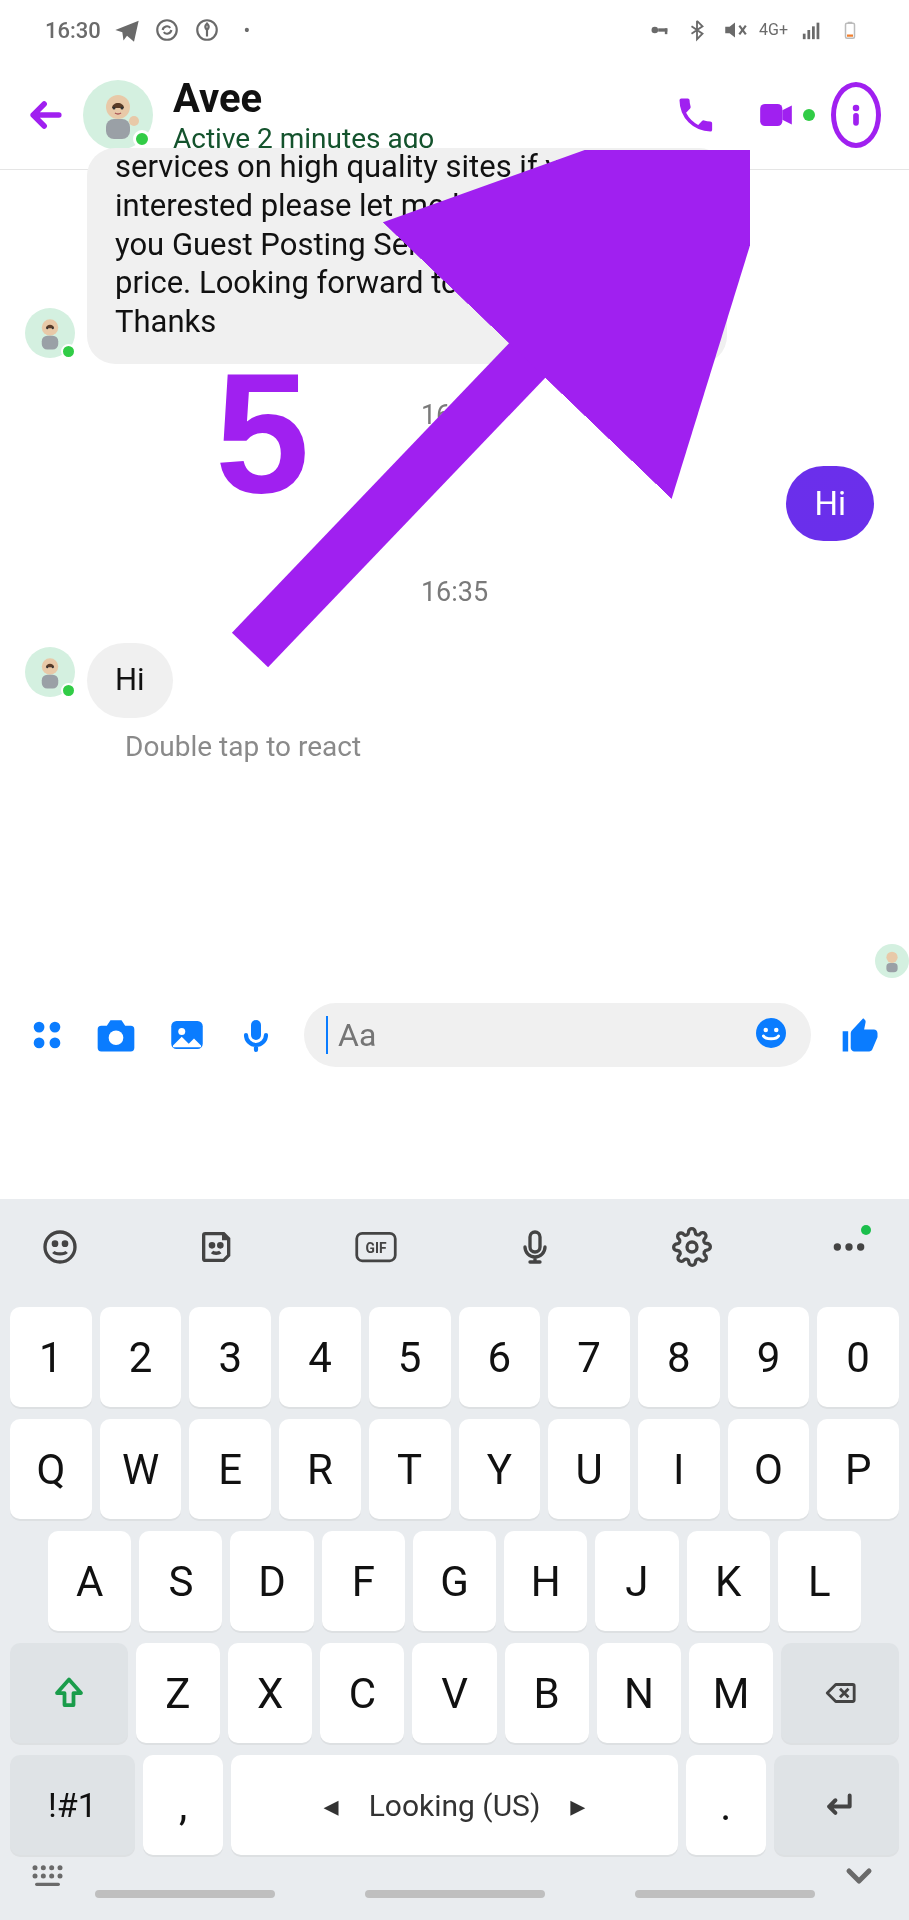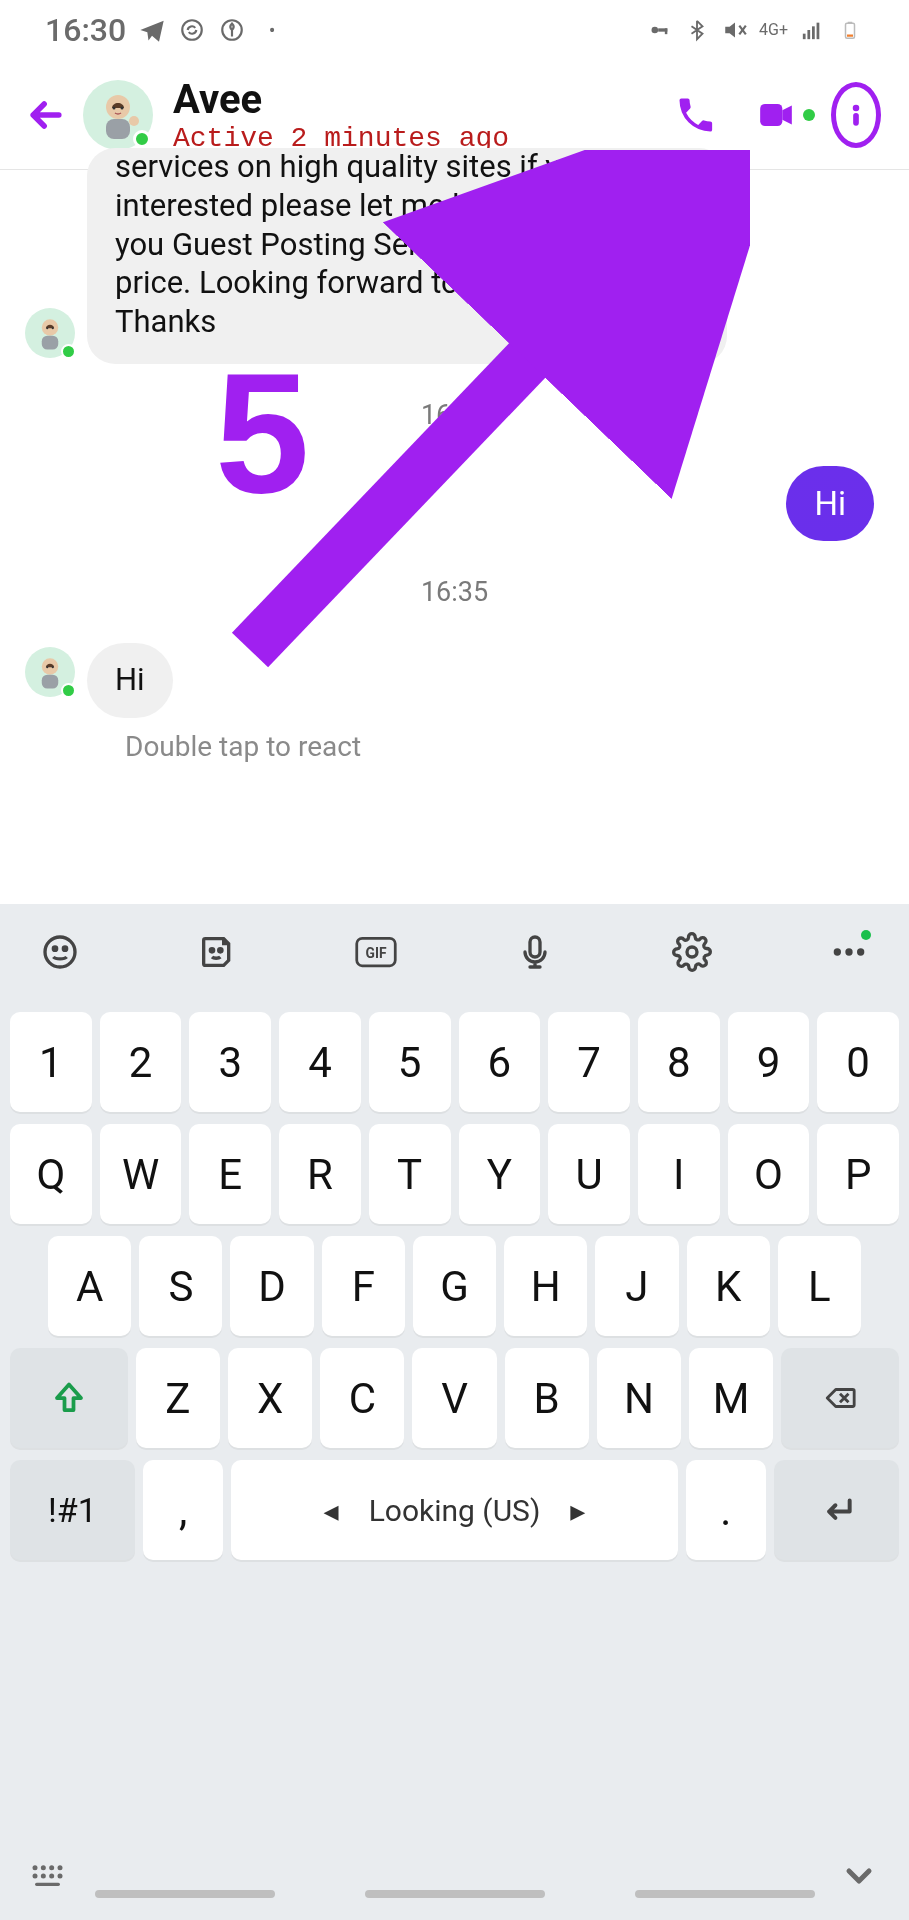--- a/index.html
+++ b/index.html
@@ -1,33 +1,33 @@
 <!DOCTYPE html>
 <html><head>
 <meta charset="utf-8">
 <style>
   * { margin: 0; padding: 0; box-sizing: border-box; font-family: -apple-system, BlinkMacSystemFont, 'Segoe UI', Roboto, Helvetica, Arial, sans-serif; }
   body { width: 909px; height: 1920px; background: #fff; position: relative; overflow: hidden; }
 
   
   .status-bar { height: 60px; display: flex; align-items: center; justify-content: space-between; padding: 0 45px 0 45px; color: #5f5f5f; }
   .status-left { display: flex; align-items: center; gap: 12px; }
-  .status-time { font-size: 32px; font-weight: 500; color: #6b6b6b; }
+  .status-time { font-size: 22px; font-weight: 500; color: #6b6b6b; }
   .status-icon { width: 28px; height: 28px; display: inline-flex; align-items: center; justify-content: center; }
   .status-right { display: flex; align-items: center; gap: 10px; }
 
   
   .chat-header { height: 110px; display: flex; align-items: center; padding: 0 18px; border-bottom: 1px solid #e5e5e5; gap: 10px; }
   .back-arrow { width: 55px; height: 55px; display: flex; align-items: center; justify-content: center; color: #a020f0; }
   .avatar-wrap { position: relative; width: 70px; height: 70px; }
   .avatar-circle { width: 70px; height: 70px; border-radius: 50%; background: #d4f0e0; display:flex; align-items:center; justify-content:center; overflow:hidden; }
   .presence-dot { position: absolute; bottom: 2px; right: 2px; width: 18px; height: 18px; background:#31cc46; border-radius:50%; border:3px solid #fff; }
   .header-names { flex: 1; display:flex; flex-direction:column; justify-content:center; margin-left:10px; }
   .contact-name { font-size: 40px; font-weight: 700; color:#111; }
-  .active-status { font-size: 28px; color:#b91c1c;font-family:Liberation Mono, monospace; }
+  .active-status { font-size: 28px; color:#14532d; }
   .header-actions { display:flex; align-items:center; gap: 30px; margin-right:10px; }
   .header-icon { width: 50px; height: 50px; display:flex; align-items:center; justify-content:center; color:#a020f0; }
   .info-circle { width: 66px; height: 66px; border: 5px solid #a020f0; border-radius: 50%; display:flex; align-items:center; justify-content:center; }
 
   
   .chat-area { padding: 0 25px; height: 820px; position: relative; }
   .msg-in-wrap { display:flex; align-items:flex-end; gap:12px; }
   .msg-in { background:#f0f0f0; border-radius: 28px; padding: 0px 28px 22px 28px; max-width: 640px; font-size: 31px; line-height: 1.25; color:#111; margin-top:-22px; }
   .small-avatar-wrap { position: relative; width: 50px; height: 50px; flex-shrink:0; margin-bottom:6px; }
   .small-avatar { width: 50px; height: 50px; border-radius:50%; background:#d4f0e0; display:flex; align-items:center; justify-content:center; }
@@ -39,21 +39,21 @@
   .read-avatar { position:absolute; right:0px; bottom:12px; width: 34px; height:34px; border-radius:50%; background:#d4f0e0; display:flex; align-items:center; justify-content:center; }
 
   
   .composer { display:flex; align-items:center; gap: 28px; padding: 0 28px; height: 90px; }
   .comp-icon { color:#0a7cff; display:flex; align-items:center; justify-content:center; }
   .input-pill { flex:1; height: 64px; background:#f0f0f0; border-radius: 40px; display:flex; align-items:center; padding: 0 22px; gap: 10px; }
   .input-pill input { flex:1; border:none; background:transparent; outline:none; font-size: 32px; color:#888; }
   .text-cursor { width:2px; height:38px; background:#0a7cff; }
 
   
-  .keyboard { position:absolute; left:0; right:0; bottom:0; height: 1016px; background:#e9ecef; }
+  .keyboard { position:absolute; left:0; right:0; bottom:0; height: 721px; background:#e9ecef; }
   .kb-toolbar { height: 100px; display:flex; align-items:center; justify-content:space-between; padding: 0 40px; }
   .kb-tb-icon { color:#444; }
   .kb-rows { padding: 8px 10px; }
   .kb-row { display:flex; gap:8px; margin-bottom:12px; justify-content:center; }
   .key { background:#fff; border-radius:10px; height:100px; display:flex; align-items:center; justify-content:center; font-size:42px; color:#111; flex:1; box-shadow: 0 2px 0 rgba(0,0,0,0.05); }
   .key.func { background:#dfe3e6; }
   .key.w2 { flex:1.4; }
   .key.space { flex:5; font-size:30px; gap: 30px; color:#333; }
   .kb-bottom-bar { position:absolute; bottom:0; left:0; right:0; height:85px; display:flex; align-items:center; justify-content:space-between; padding: 0 30px; }
   .nav-pill { width:180px; height:8px; background:#bfbfbf; border-radius:4px; }

